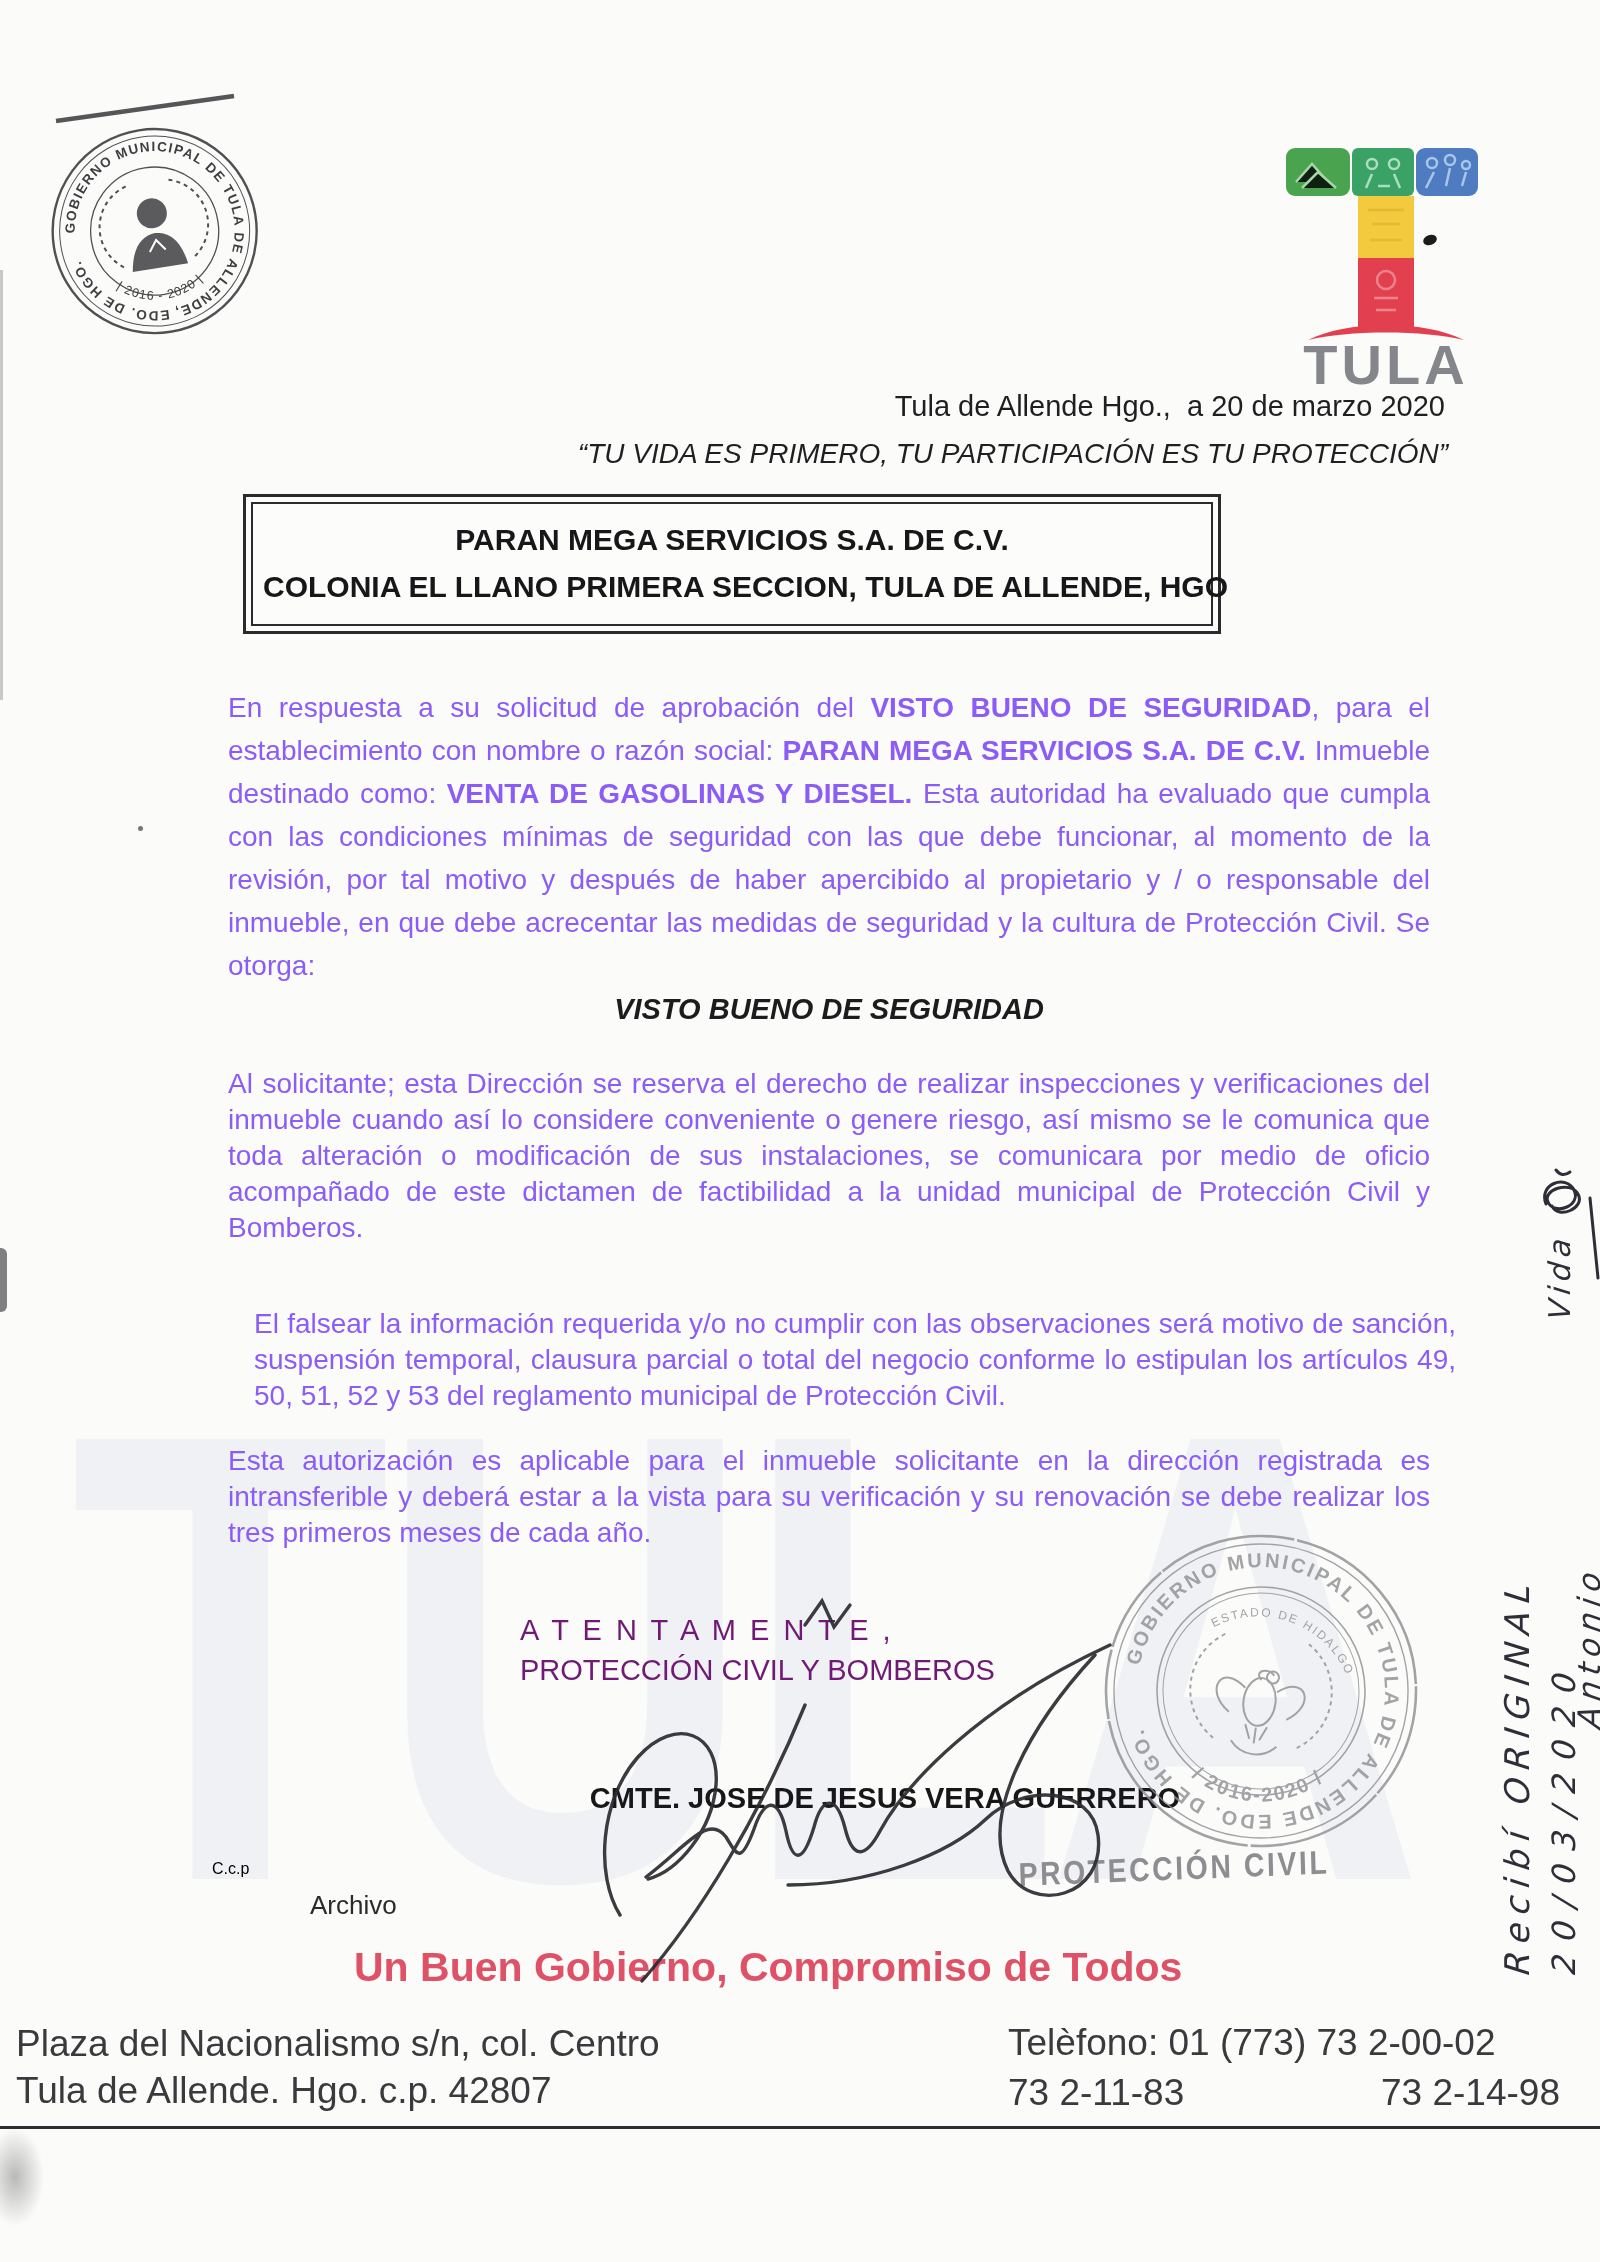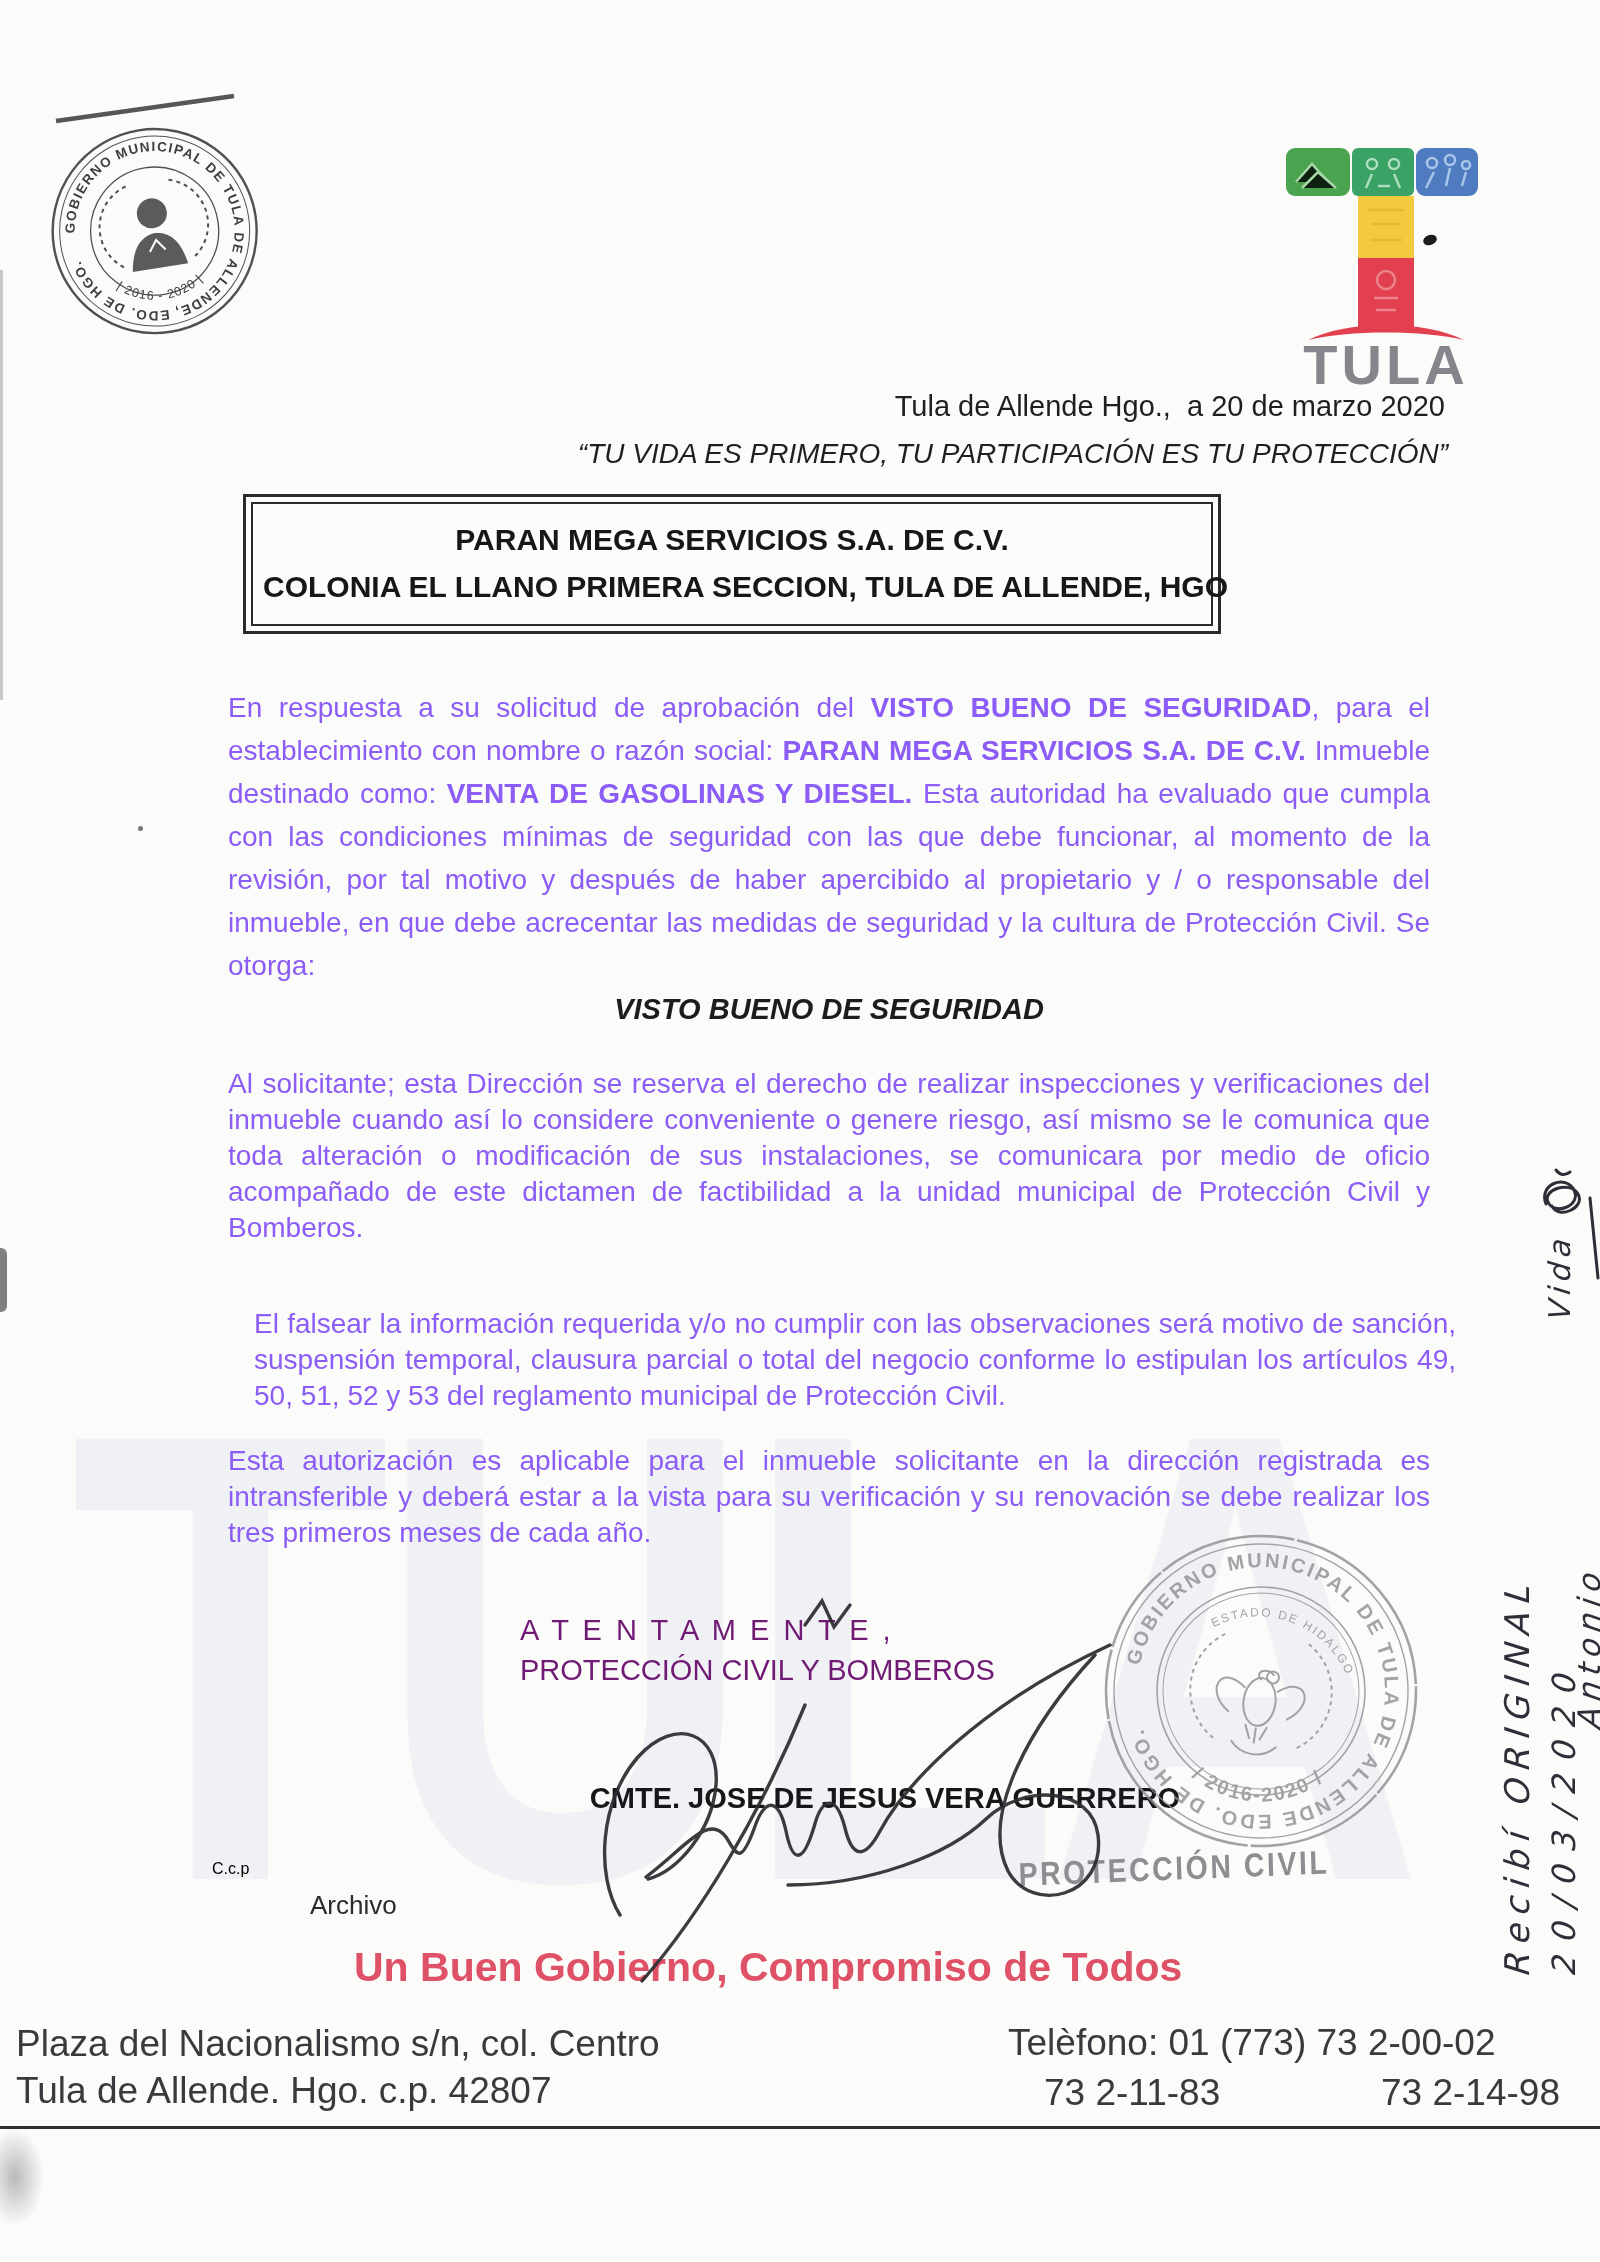--- a/index.html
+++ b/index.html
@@ -43,21 +43,21 @@
   
   .stamp-rect{left:1018px;top:1856px;font-size:33px;font-weight:bold;color:#85858a;
     letter-spacing:3px;transform:scaleX(.86) rotate(-2deg);transform-origin:0 0;opacity:.92;z-index:5;white-space:nowrap;}
   .cc-label{left:212px;top:1860px;font-size:16px;color:#000000;z-index:2;}
   .cc-item{left:310px;top:1890px;font-size:26px;color:#2b2b2e;z-index:2;}
   .red-slogan{left:308px;top:1944px;font-size:41px;font-weight:bold;color:#df5166;z-index:2;white-space:nowrap;margin-left:46px;}
   
   .footer-divider{left:0;top:2126px;width:1600px;height:3px;background:#2f2f33;z-index:2;}
   .footer-left{left:16px;top:2020px;font-size:37px;line-height:47px;color:#3a3a3e;z-index:2;}
   .footer-right{left:1008px;top:2022px;width:552px;font-size:37px;color:#3a3a3e;z-index:2;}
-  .footer-right .row2{display:flex;justify-content:space-between;margin-top:8px;margin-left:36px;}
+  .footer-right .row2{display:flex;justify-content:space-between;margin-top:8px;}
   
   .hw{position:absolute;white-space:nowrap;font-family:"DejaVu Sans",sans-serif;font-style:italic;
     color:#2e2e38;transform-origin:0 0;z-index:7;}
   .hw-received{left:1497px;top:1972px;font-size:34px;letter-spacing:8px;transform:rotate(-90deg) skewX(-7deg);}
   .hw-date{left:1545px;top:1972px;font-size:32px;letter-spacing:13px;transform:rotate(-90deg) skewX(-6deg);}
   .hw-name-partial{left:1571px;top:1725px;font-size:31px;letter-spacing:6px;transform:rotate(-90deg) skewX(-8deg);}
   .hw-name-scribbled{left:1542px;top:1318px;font-size:30px;letter-spacing:5px;transform:rotate(-90deg) skewX(-6deg);}
   svg text{font-family:"Liberation Sans",sans-serif;}
 </style>
 </head>

